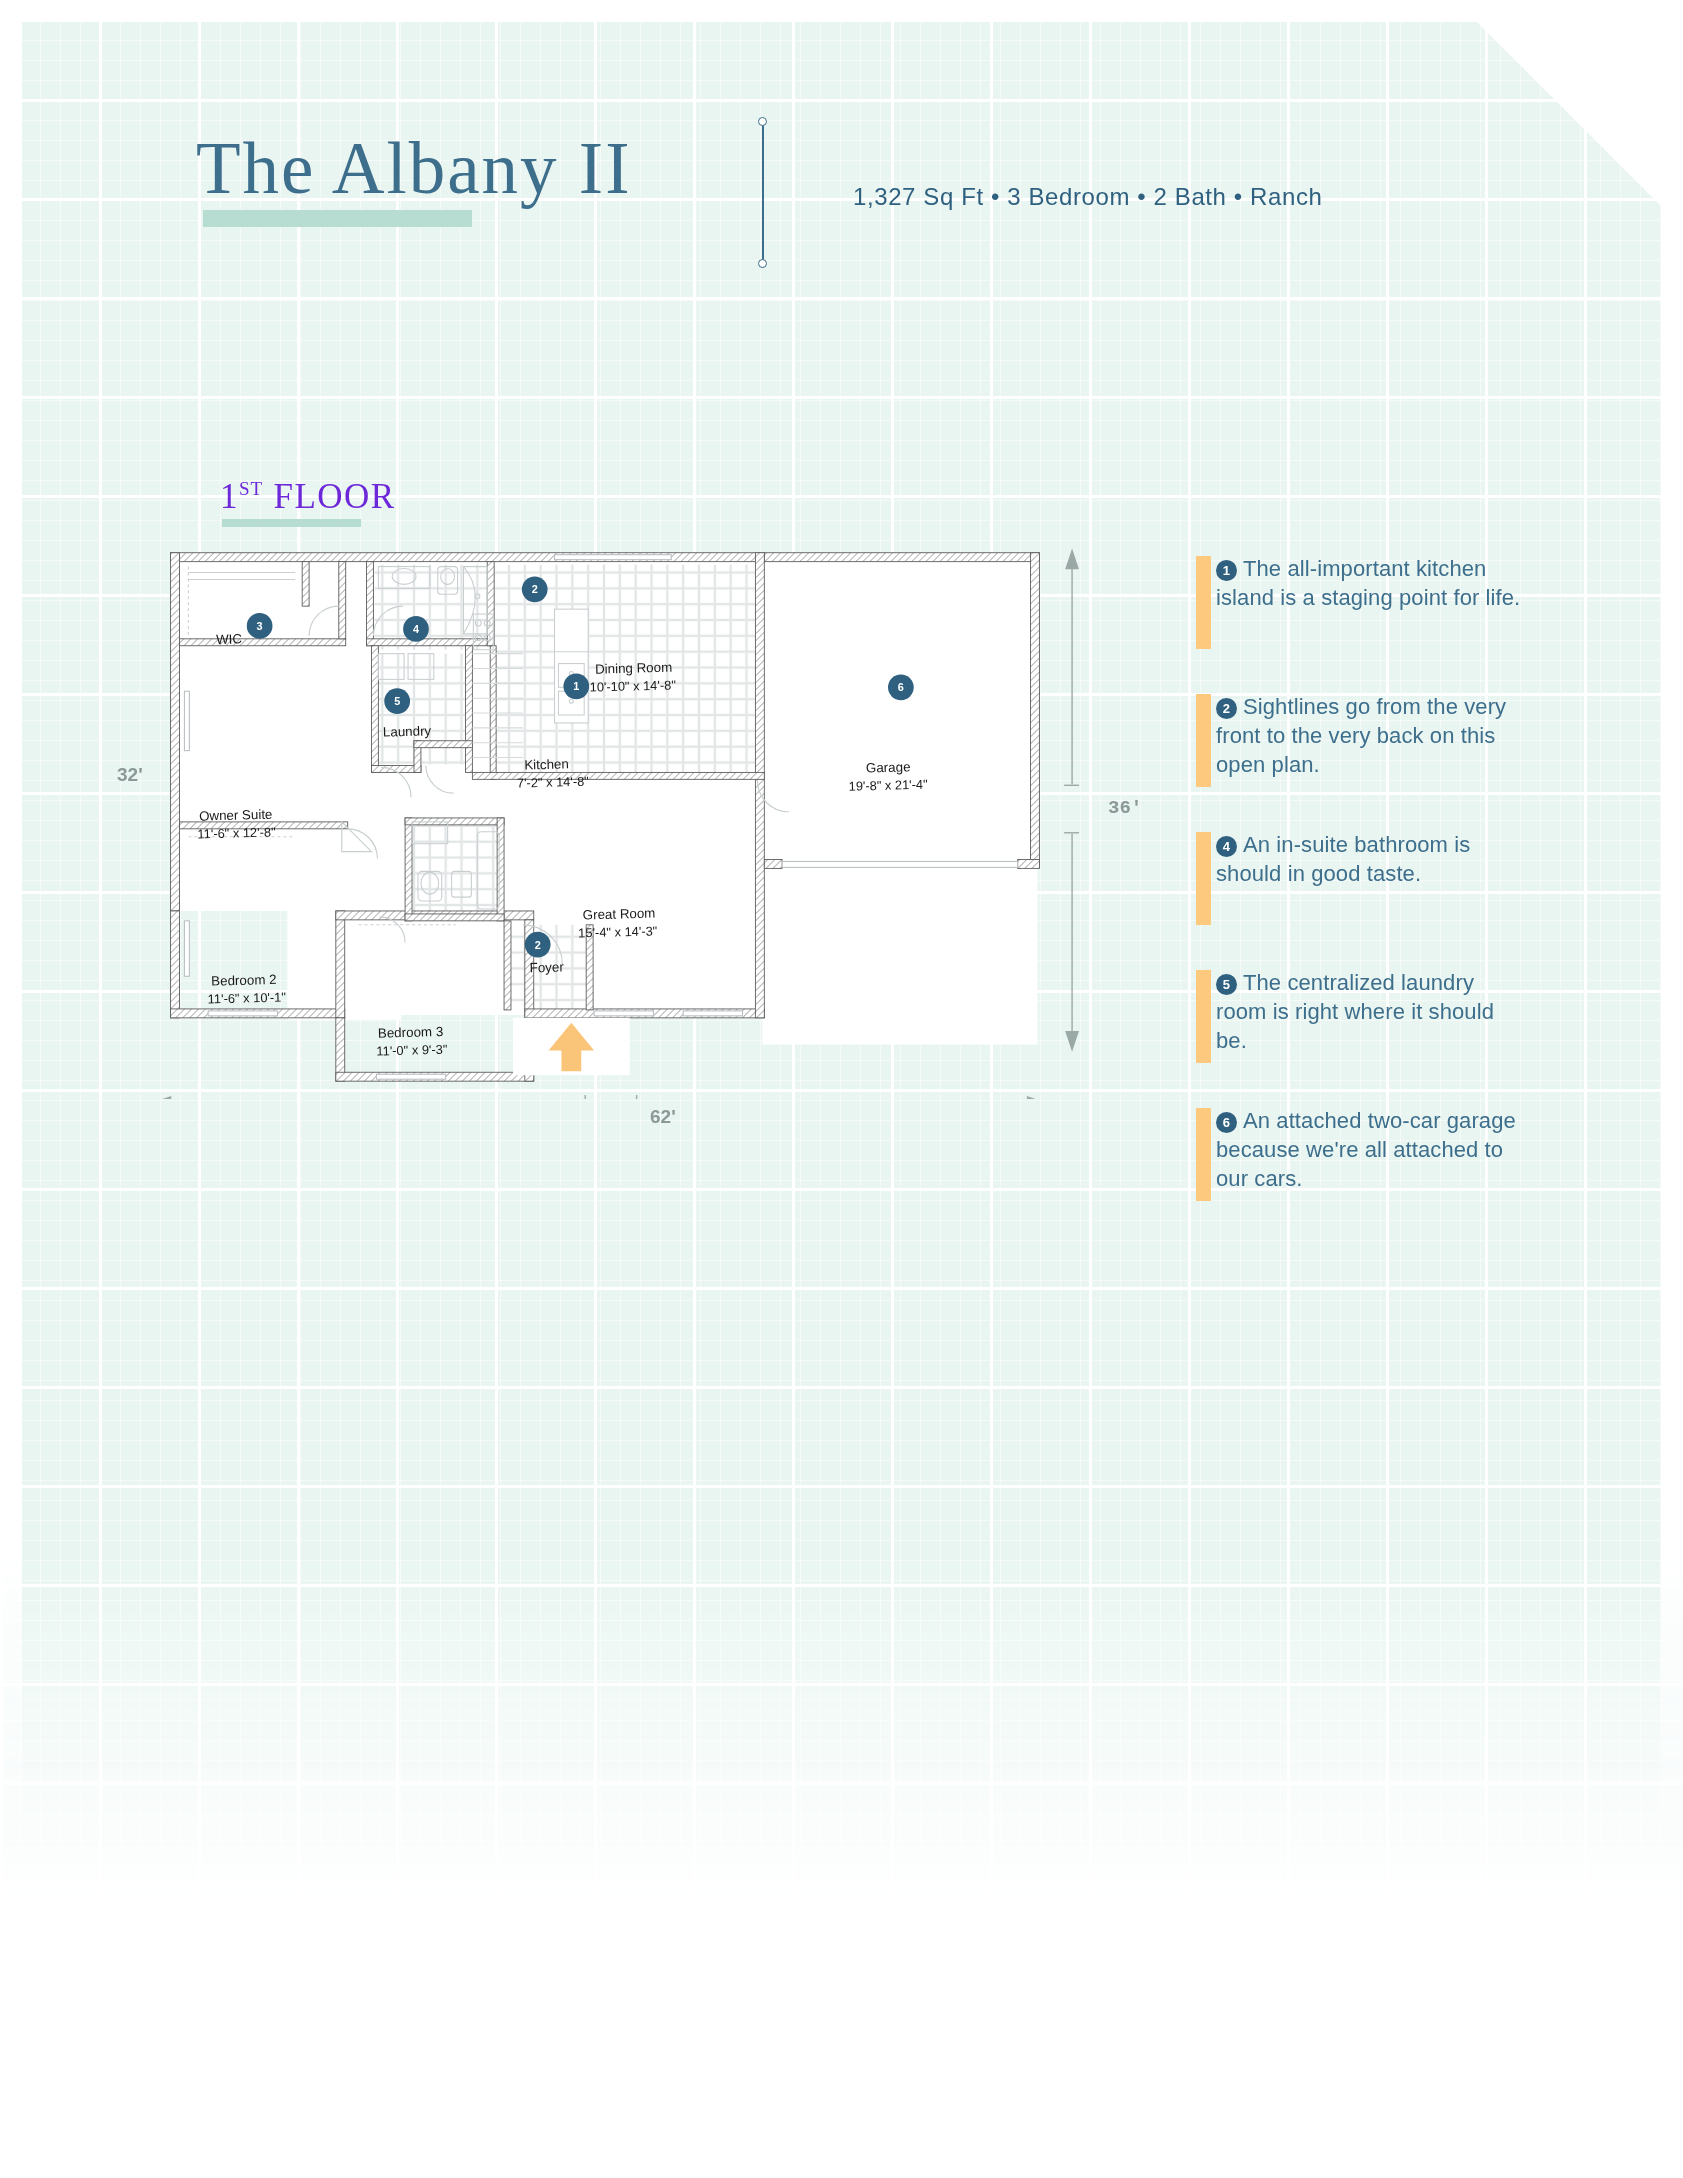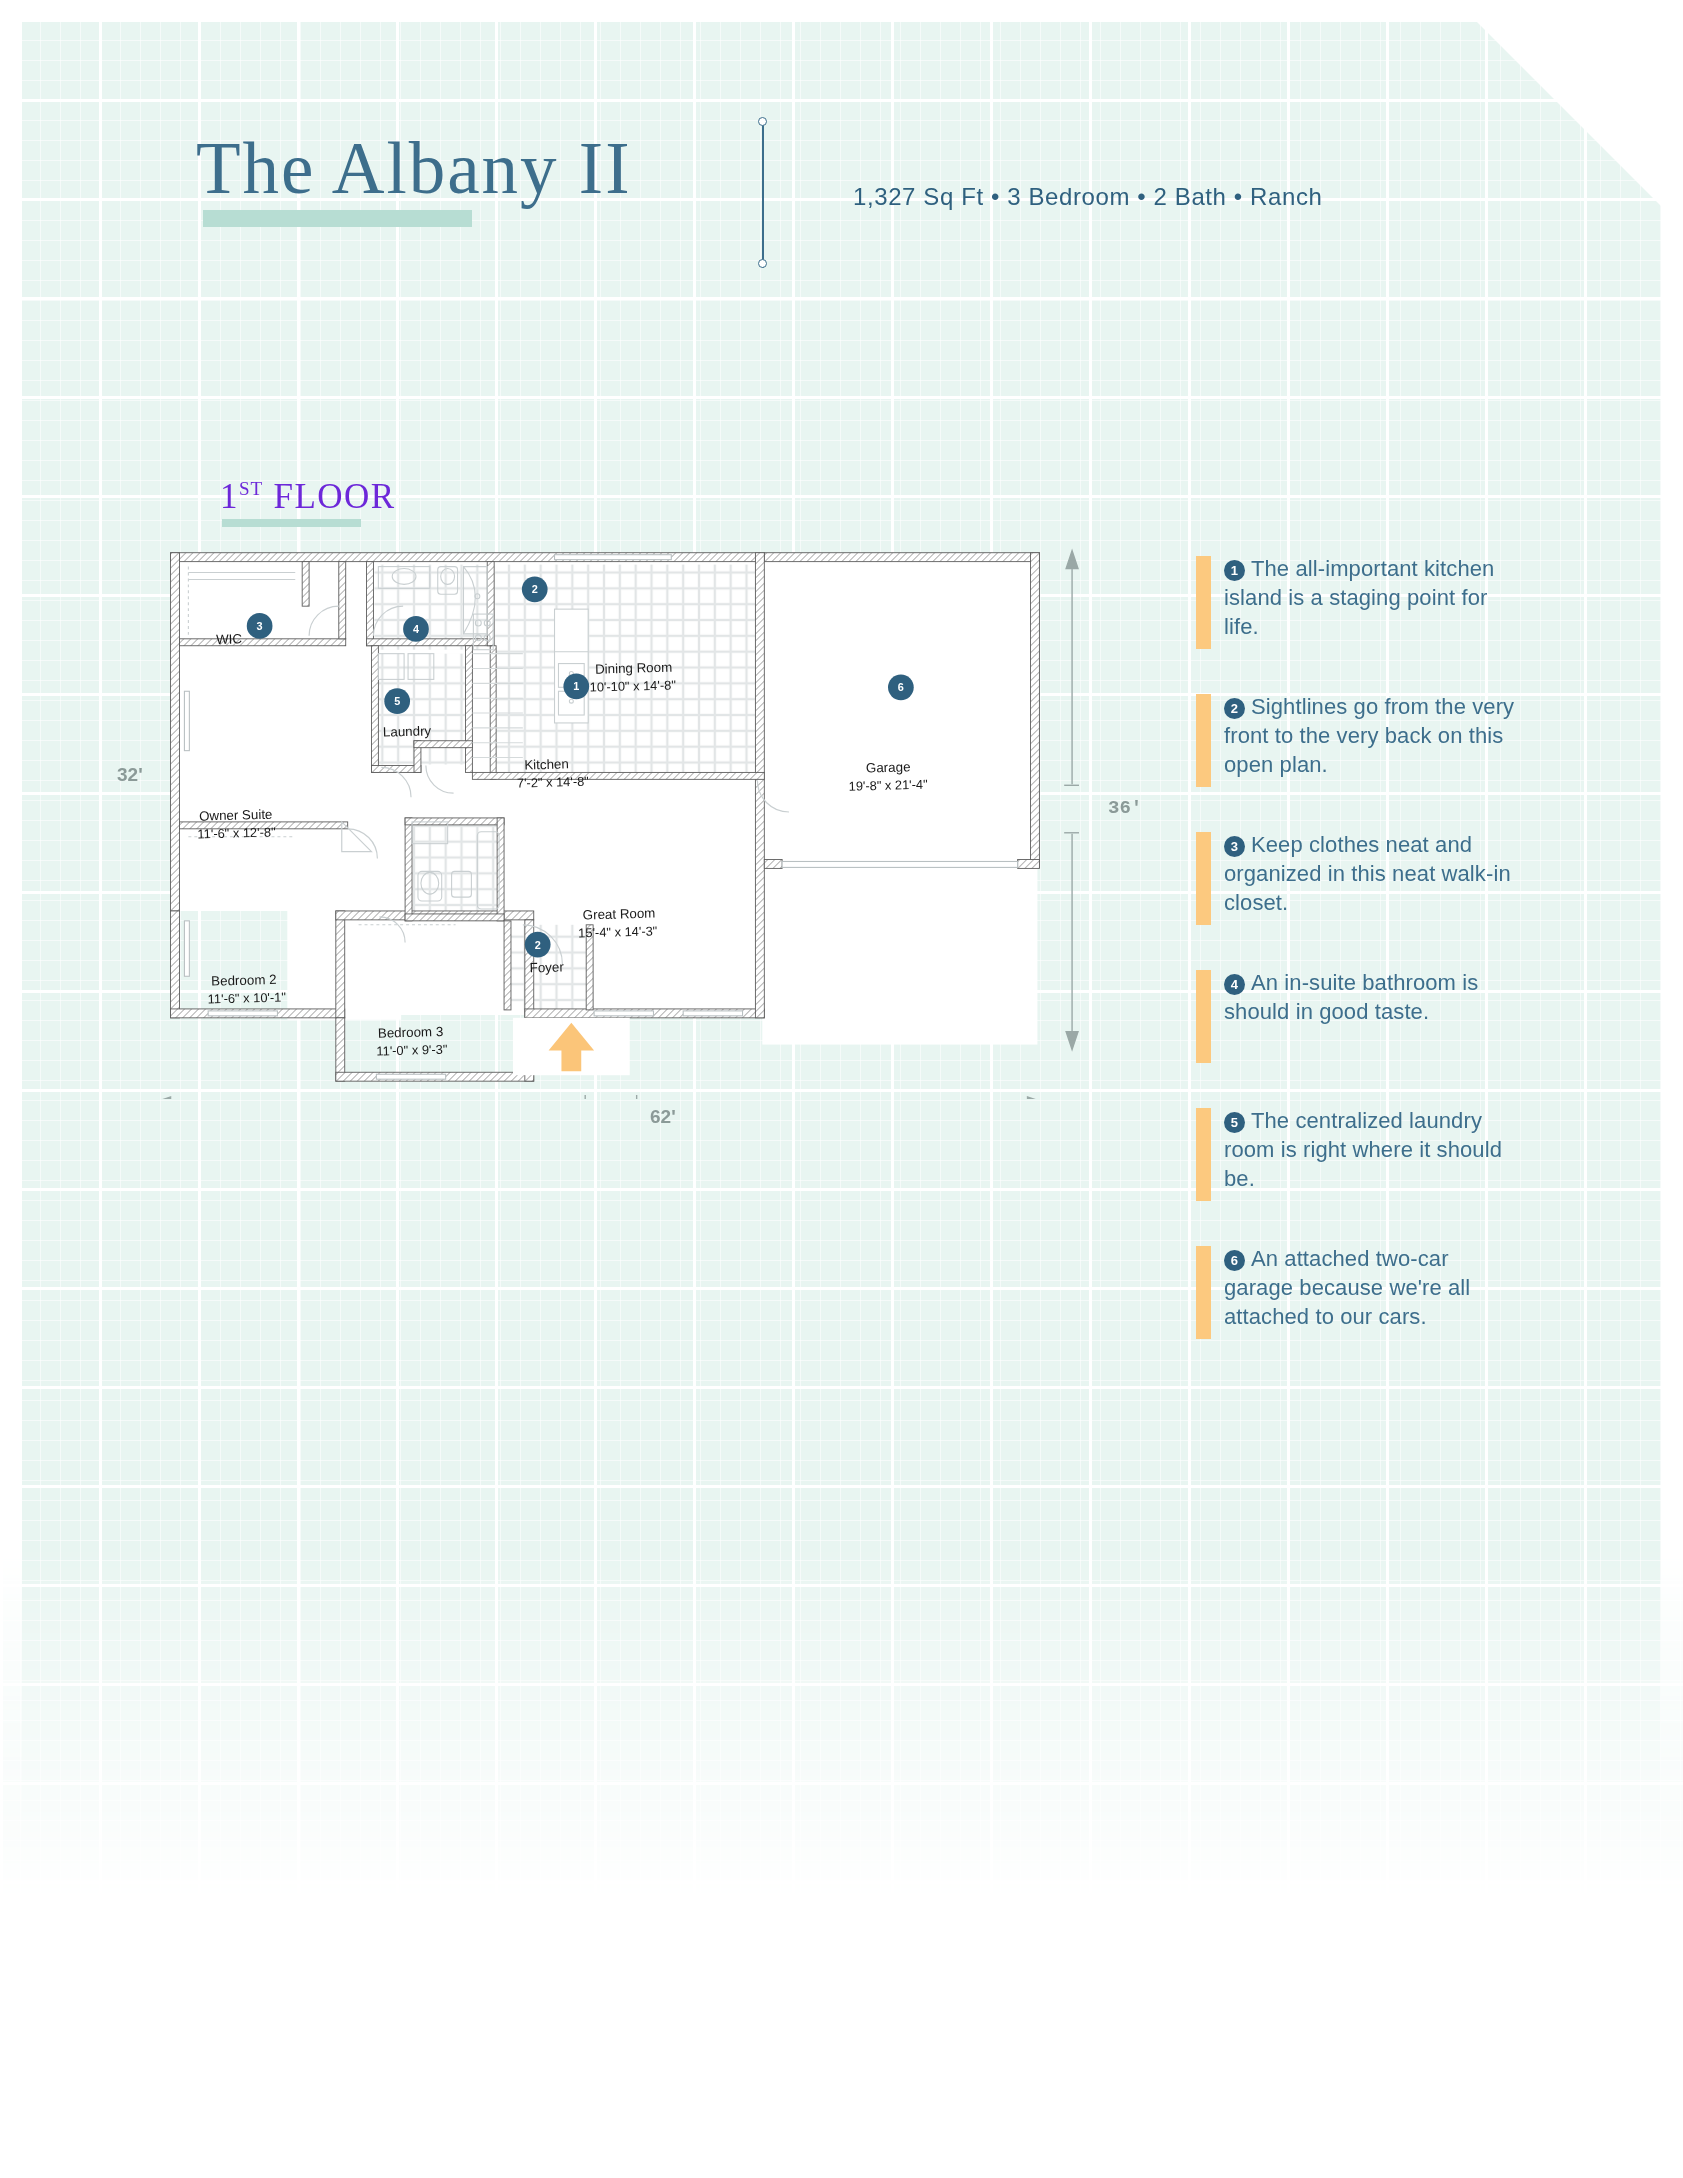--- a/index.html
+++ b/index.html
@@ -138,21 +138,21 @@
     color: #8b9a98;
   }
   #dim-left  { left: 117px; top: 764px; }
   #dim-right { left: 1108px; top: 797px; font-family: Liberation Mono, monospace; }
   #dim-bottom{ left: 650px; top: 1106px; }
 
   
   #features { position: absolute; left: 1196px; top: 554px; width: 327px; }
   .feature {
     position: relative;
-    padding-left: 28px;
+    padding-left: 20px;
     margin-bottom: 47px;
     min-height: 91px;
   }
   .feature-bar {
     position: absolute;
     left: 0; top: 2px;
     width: 15px; height: 93px;
     background: #fcc97f;
   }
   .feature-text {
@@ -475,24 +475,20 @@
     <div class="feature">
       <div class="feature-bar"></div>
       <div class="feature-text"><span class="badge">1</span><span>The all-important kitchen island is a staging point for life.</span></div>
     </div>
 
     <div class="feature">
       <div class="feature-bar"></div>
       <div class="feature-text"><span class="badge">2</span><span>Sightlines go from the very front to the very back on this open plan.</span></div>
     </div>
 
-    <div class="feature">
-      <div class="feature-bar"></div>
-      <div class="feature-text"><span class="badge">3</span><span>Keep clothes neat and organized in this neat walk-in closet.</span></div>
-    </div>
 
     <div class="feature">
       <div class="feature-bar"></div>
       <div class="feature-text"><span class="badge">4</span><span>An in-suite bathroom is should in good taste.</span></div>
     </div>
 
     <div class="feature">
       <div class="feature-bar"></div>
       <div class="feature-text"><span class="badge">5</span><span>The centralized laundry room is right where it should be.</span></div>
     </div>

